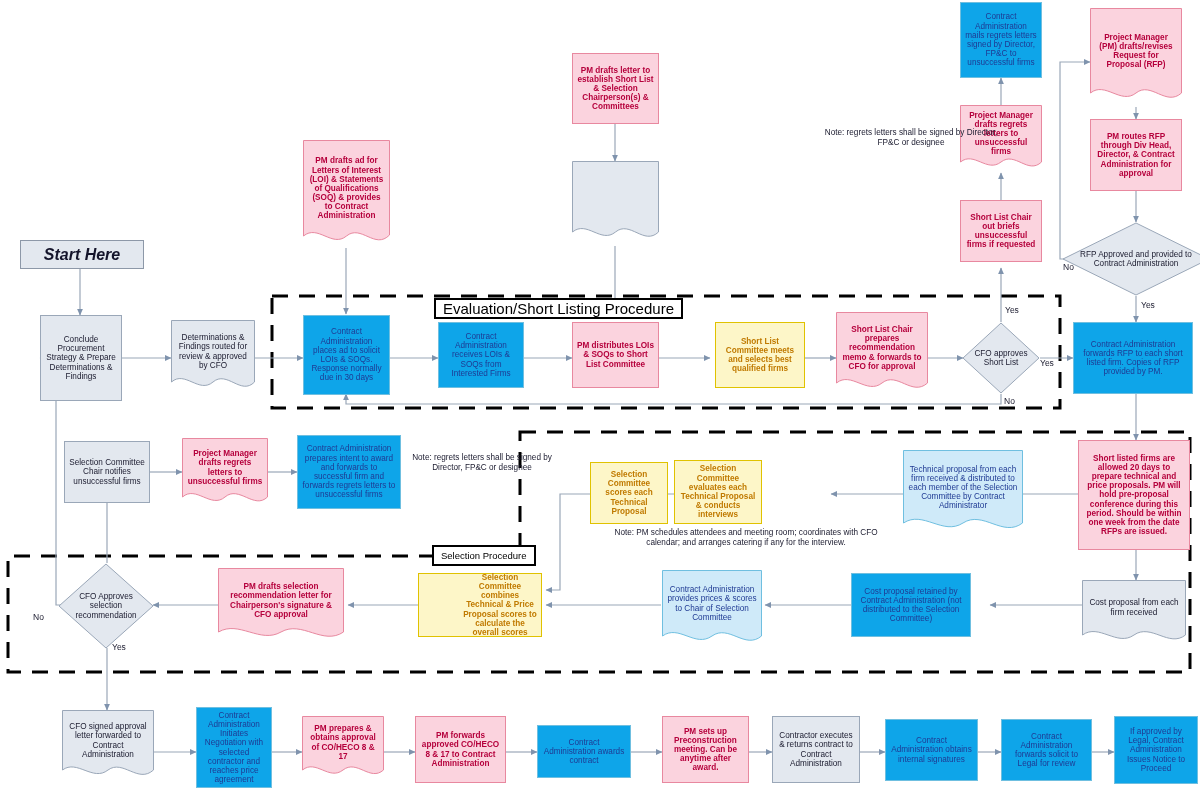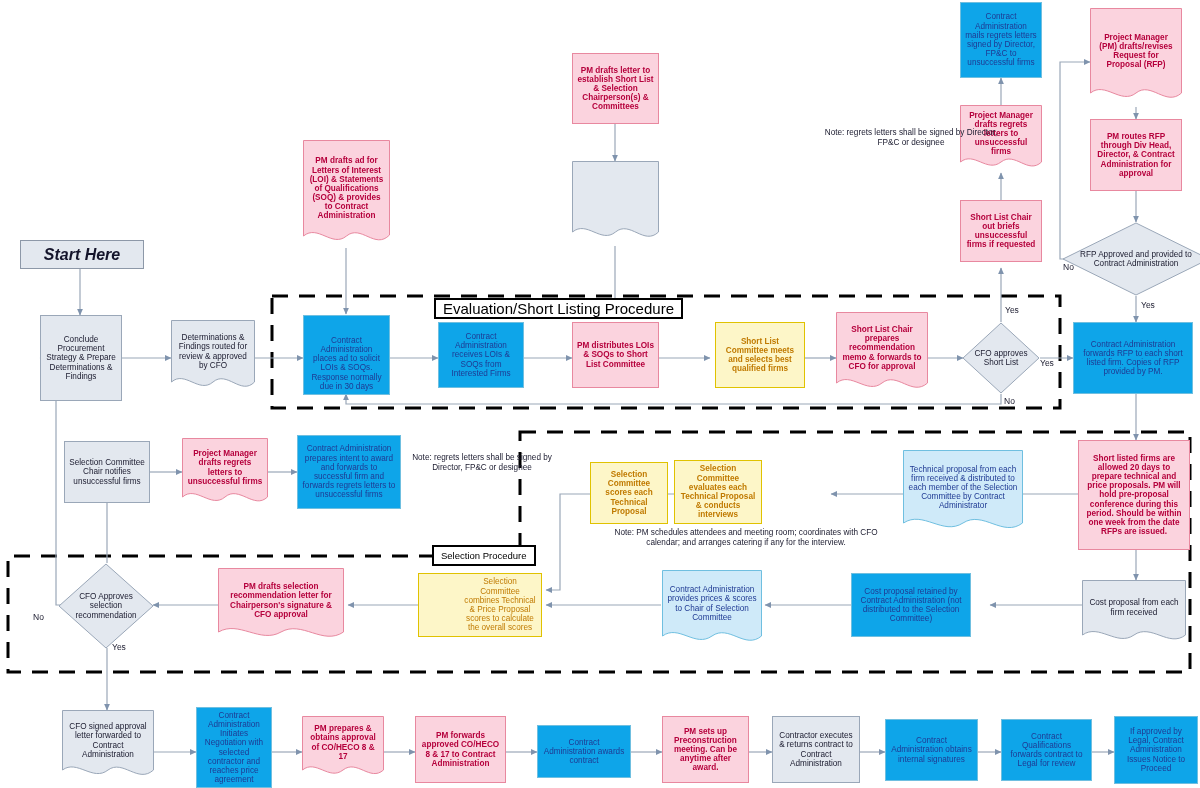--- a/index.html
+++ b/index.html
@@ -246,21 +246,21 @@
 
   <div class="doc" style="left:303px; top:140px; width:87px; height:110px;">
     <svg viewBox="0 0 87 110" preserveAspectRatio="none">
       <path d="M0.5,0.5 H86.5 V95 C72,110 58,84 43.5,96 C29,108 15,84 0.5,96 Z" fill="#fbd3de" stroke="#e8889f" stroke-width="1"></path>
     </svg>
     <div class="doc-txt" style="font-size:8.2px;color:#b5003c;font-weight:bold;">
       <span>PM drafts ad for Letters of Interest (LOI) &amp; Statements of Qualifications (SOQ) &amp; provides to Contract Administration</span>
     </div>
   </div>
 
-  <div class="node rect blue" style="left:303px; top:315px; width:87px; height:80px; font-size:8.2px;align-items:flex-end;">
+  <div class="node rect blue" style="left:303px; top:315px; width:87px; height:80px; font-size:8.2px;">
     <span>Contract Administration places ad to solicit LOIs &amp; SOQs. Response normally due in 30 days</span>
   </div>
 
   <div class="node rect blue" style="left:438px; top:322px; width:86px; height:66px; font-size:8.2px;">
     <span>Contract Administration receives LOIs &amp; SOQs from Interested Firms</span>
   </div>
 
   <div class="node rect pink" style="left:572px; top:53px; width:87px; height:71px; font-size:8.2px;font-weight:bold;">
     <span>PM drafts letter to establish Short List &amp; Selection Chairperson(s) &amp; Committees</span>
   </div>
@@ -376,21 +376,21 @@
 
   <div class="doc" style="left:662px; top:570px; width:100px; height:80px;">
     <svg viewBox="0 0 100 80" preserveAspectRatio="none">
       <path d="M0.5,0.5 H99.5 V66 C83,80 67,54 50,66 C33,78 17,54 0.5,66 Z" fill="#cfeaf9" stroke="#6fbfe0" stroke-width="1"></path>
     </svg>
     <div class="doc-txt" style="font-size:8.2px;color:#1f3a93;">
       <span>Contract Administration provides prices &amp; scores to Chair of Selection Committee</span>
     </div>
   </div>
 
-  <div class="node rect yellow" style="left:418px; top:573px; width:124px; height:64px; font-size:8.2px;font-weight:normal;padding-left:44px;">
+  <div class="node rect yellow" style="left:418px; top:573px; width:124px; height:64px; font-size:8.2px;font-weight:bold;padding-left:44px;">
     <span>Selection Committee combines Technical &amp; Price Proposal scores to calculate the overall scores</span>
   </div>
 
   <div class="doc" style="left:218px; top:568px; width:126px; height:78px;">
     <svg viewBox="0 0 126 78" preserveAspectRatio="none">
       <path d="M0.5,0.5 H125.5 V64 C105,78 84,52 63,64 C42,76 21,52 0.5,64 Z" fill="#fbd3de" stroke="#e8889f" stroke-width="1"></path>
     </svg>
     <div class="doc-txt" style="font-size:8.2px;color:#b5003c;font-weight:bold;">
       <span>PM drafts selection recommendation letter for Chairperson's signature &amp; CFO approval</span>
     </div>
@@ -458,21 +458,21 @@
 
   <div class="node rect gray" style="left:772px; top:716px; width:88px; height:67px; font-size:8.2px;">
     <span>Contractor executes &amp; returns contract to Contract Administration</span>
   </div>
 
   <div class="node rect blue" style="left:885px; top:719px; width:93px; height:62px; font-size:8.2px;">
     <span>Contract Administration obtains internal signatures</span>
   </div>
 
   <div class="node rect blue" style="left:1001px; top:719px; width:91px; height:62px; font-size:8.2px;">
-    <span>Contract Qualifications forwards contract to Legal for review</span>
+    <span>Contract Administration forwards solicit to Legal for review</span>
   </div>
 
   <div class="node rect blue" style="left:1114px; top:716px; width:84px; height:68px; font-size:8.2px;">
     <span>If approved by Legal, Contract Administration Issues Notice to Proceed</span>
   </div>
 
   <div class="note" style="left:818px; top:128px; width:186px; font-size:8.2px;">
     <span>Note: regrets letters shall be signed by Director, FP&amp;C or designee</span>
   </div>
 

